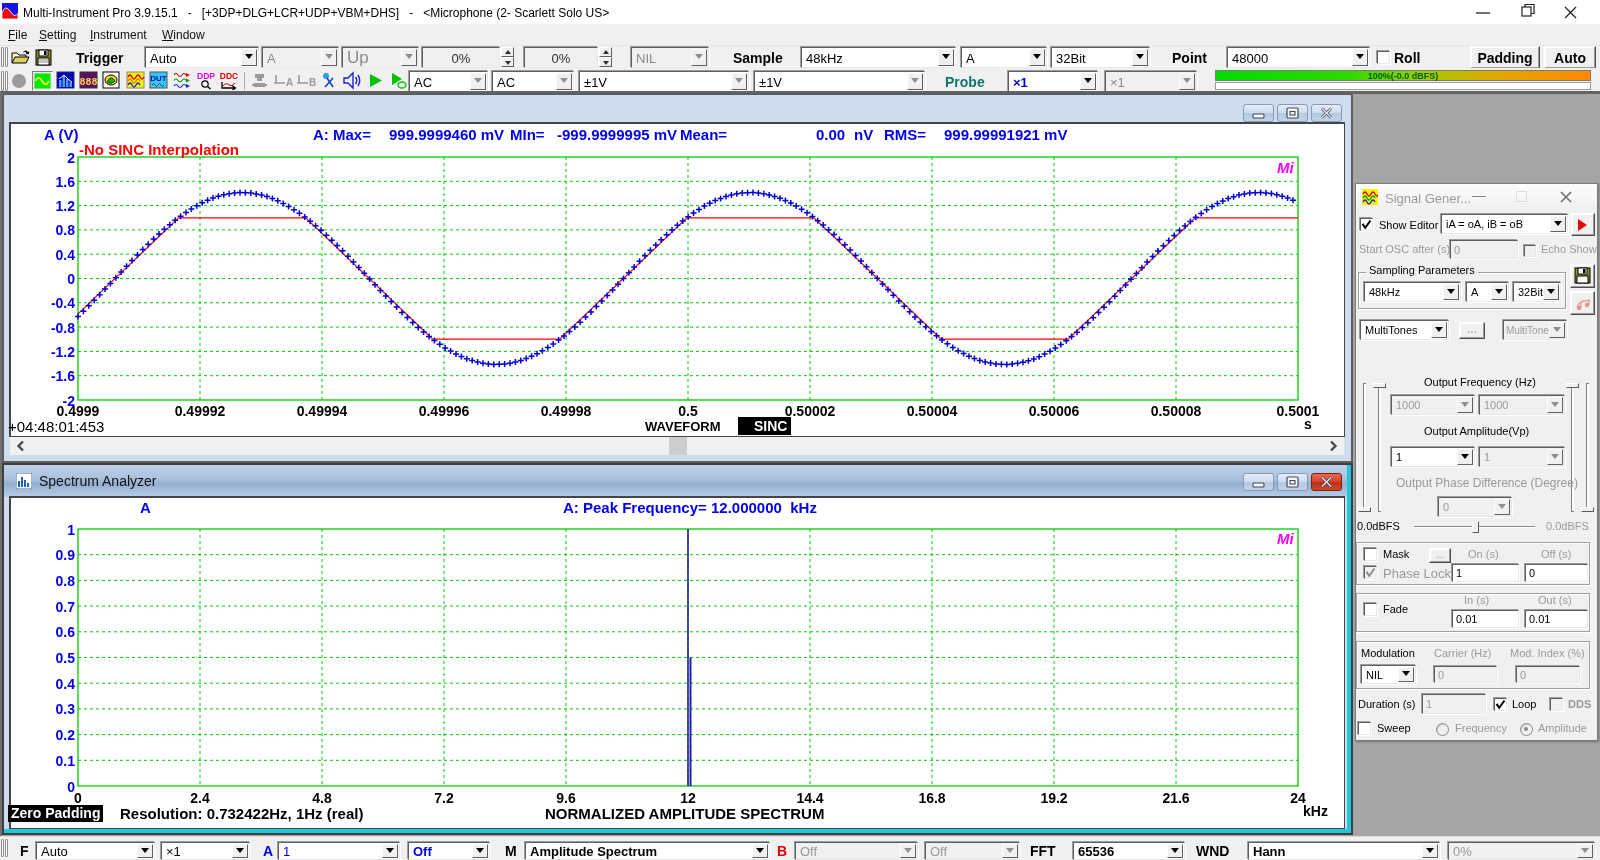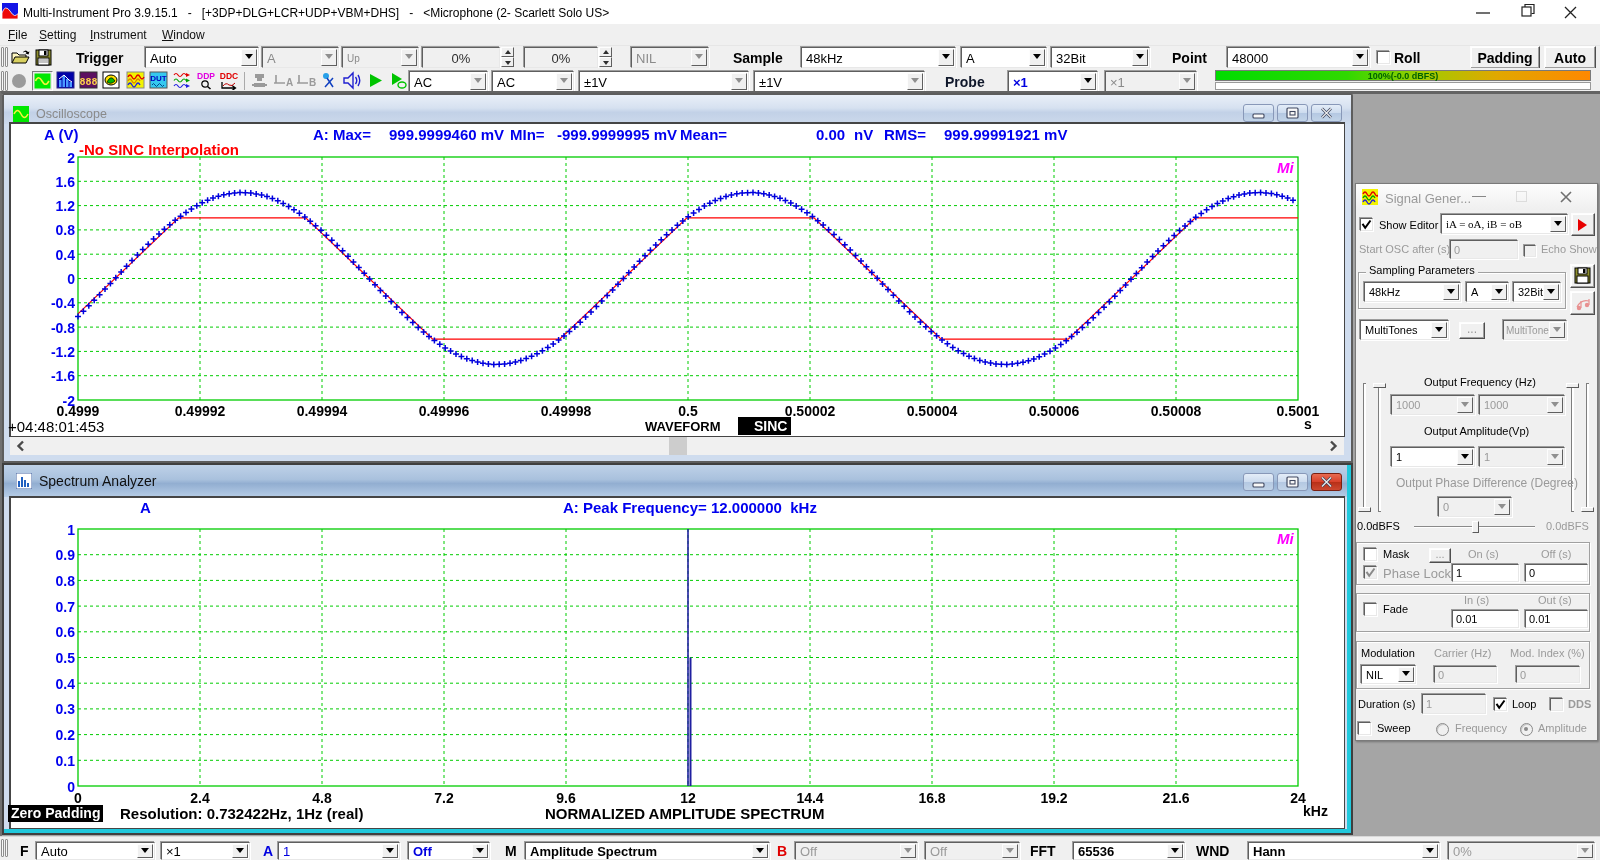--- a/index.html
+++ b/index.html
@@ -49,21 +49,21 @@
       <div style="width:0;height:0;border:4px solid transparent;border-top:5px solid #000;border-bottom:none;margin:4px auto 0 auto;"></div>
     </div>
   </div>
 <div style="position:absolute;left:262px;top:47px;width:77px;height:21px;background:#f0f0f0;border:1px solid;border-color:#5f5f5f #e8e8e8 #e8e8e8 #5f5f5f;box-shadow:-1px -1px 0 #9d9d9d, 1px 1px 0 #fff;">
     <div style="position:absolute;left:4px;top:50%;transform:translateY(-50%);font-size:13px;color:#8a8a8a;white-space:nowrap;">A</div>
     <div style="position:absolute;right:1px;top:1px;bottom:1px;width:16px;background:#f0f0f0;border:1px solid;border-color:#fdfdfd #5f5f5f #5f5f5f #fdfdfd;">
       <div style="width:0;height:0;border:4px solid transparent;border-top:5px solid #8f8f8f;border-bottom:none;margin:4px auto 0 auto;"></div>
     </div>
   </div>
 <div style="position:absolute;left:342px;top:47px;width:77px;height:21px;background:#f0f0f0;border:1px solid;border-color:#5f5f5f #e8e8e8 #e8e8e8 #5f5f5f;box-shadow:-1px -1px 0 #9d9d9d, 1px 1px 0 #fff;">
-    <div style="position:absolute;left:4px;top:50%;transform:translateY(-50%);font-size:10px;color:#8a8a8a;white-space:nowrap;">Up</div>
+    <div style="position:absolute;left:4px;top:50%;transform:translateY(-50%);font-size:17px;color:#8a8a8a;white-space:nowrap;">Up</div>
     <div style="position:absolute;right:1px;top:1px;bottom:1px;width:16px;background:#f0f0f0;border:1px solid;border-color:#fdfdfd #5f5f5f #5f5f5f #fdfdfd;">
       <div style="width:0;height:0;border:4px solid transparent;border-top:5px solid #8f8f8f;border-bottom:none;margin:4px auto 0 auto;"></div>
     </div>
   </div>
 <div style="position:absolute;left:422px;top:47px;width:78px;height:21px;background:#f0f0f0;border:1px solid;border-color:#5f5f5f #e8e8e8 #e8e8e8 #5f5f5f;box-shadow:-1px -1px 0 #9d9d9d,1px 1px 0 #fff;">
     <div style="position:absolute;left:50%;top:50%;transform:translate(-50%,-50%);font-size:13px;color:#2e2e2e;">0%</div>
   </div>
 <div style="position:absolute;left:501px;top:47px;width:13px;height:10px;background:#f0f0f0;border:1px solid;border-color:#fdfdfd #5f5f5f #5f5f5f #fdfdfd;">
     <div style="width:0;height:0;border:3px solid transparent;border-bottom:4px solid #2e2e2e;border-top:none;margin:2px auto 0;"></div>
   </div>
@@ -221,46 +221,39 @@
     <div style="position:absolute;right:1px;top:1px;bottom:1px;width:16px;background:#f0f0f0;border:1px solid;border-color:#fdfdfd #5f5f5f #5f5f5f #fdfdfd;">
       <div style="width:0;height:0;border:4px solid transparent;border-top:5px solid #8f8f8f;border-bottom:none;margin:4px auto 0 auto;"></div>
     </div>
   </div>
 <div style="position:absolute;left:754px;top:71px;width:171px;height:21px;background:#fff;border:1px solid;border-color:#5f5f5f #e8e8e8 #e8e8e8 #5f5f5f;box-shadow:-1px -1px 0 #9d9d9d, 1px 1px 0 #fff;">
     <div style="position:absolute;left:4px;top:50%;transform:translateY(-50%);font-size:13px;color:#000;white-space:nowrap;">±1V</div>
     <div style="position:absolute;right:1px;top:1px;bottom:1px;width:16px;background:#f0f0f0;border:1px solid;border-color:#fdfdfd #5f5f5f #5f5f5f #fdfdfd;">
       <div style="width:0;height:0;border:4px solid transparent;border-top:5px solid #8f8f8f;border-bottom:none;margin:4px auto 0 auto;"></div>
     </div>
   </div>
-<div style="position:absolute;left:945px;top:75px;font-size:14px;font-weight:bold;color:#0f172a;white-space:nowrap;line-height:1;">Probe</div>
+<div style="position:absolute;left:945px;top:75px;font-size:14px;font-weight:bold;color:#0f766e;white-space:nowrap;line-height:1;">Probe</div>
 <div style="position:absolute;left:1008px;top:71px;width:90px;height:21px;background:#fff;border:1px solid;border-color:#5f5f5f #e8e8e8 #e8e8e8 #5f5f5f;box-shadow:-1px -1px 0 #9d9d9d, 1px 1px 0 #fff;">
     <div style="position:absolute;left:4px;top:50%;transform:translateY(-50%);font-size:13px;font-weight:bold;color:#0000e0;white-space:nowrap;">×1</div>
     <div style="position:absolute;right:1px;top:1px;bottom:1px;width:16px;background:#f0f0f0;border:1px solid;border-color:#fdfdfd #5f5f5f #5f5f5f #fdfdfd;">
       <div style="width:0;height:0;border:4px solid transparent;border-top:5px solid #000;border-bottom:none;margin:4px auto 0 auto;"></div>
     </div>
   </div>
 <div style="position:absolute;left:1105px;top:71px;width:92px;height:21px;background:#f0f0f0;border:1px solid;border-color:#5f5f5f #e8e8e8 #e8e8e8 #5f5f5f;box-shadow:-1px -1px 0 #9d9d9d, 1px 1px 0 #fff;">
     <div style="position:absolute;left:4px;top:50%;transform:translateY(-50%);font-size:13px;color:#8a8a8a;white-space:nowrap;">×1</div>
     <div style="position:absolute;right:1px;top:1px;bottom:1px;width:16px;background:#f0f0f0;border:1px solid;border-color:#fdfdfd #5f5f5f #5f5f5f #fdfdfd;">
       <div style="width:0;height:0;border:4px solid transparent;border-top:5px solid #8f8f8f;border-bottom:none;margin:4px auto 0 auto;"></div>
     </div>
   </div>
 <div style="position:absolute;left:1215px;top:70px;width:376px;height:11px;border:1px solid #7a7a7a;background:linear-gradient(90deg,#00dc00 0%,#30d800 35%,#a0cc00 55%,#e0a800 75%,#ff8800 100%);">
     <div style="position:absolute;left:50%;top:0px;transform:translateX(-50%);font-size:9px;font-weight:bold;color:#006000;white-space:nowrap;">100%(-0.0 dBFS)</div>
   </div>
 <div style="position:absolute;left:1215px;top:82px;width:376px;height:8px;border:1px solid #9a9a9a;background:#fff;"></div>
 <div style="position:absolute;left:0px;top:91px;width:1600px;height:745px;background:#a5a5a5;border-top:3px solid #636363;border-left:2px solid #707070;"></div>
 <div style="position:absolute;left:2px;top:93px;width:1351px;height:370px;background:#cfdcee;border:2px solid #5d5d5d;border-radius:3px 3px 0 0;">
-<div style="position:absolute;left:0px;top:0px;right:0px;height:29px;background:linear-gradient(180deg,#e9eff8 0%,#d6e1f0 45%,#c2d1e7 60%,#ccd9eb 100%);">
-      <svg width="16" height="16" style="position:absolute;left:9px;top:11px;">
-        <rect width="16" height="16" fill="#00e800"></rect>
-        <path d="M1 8 Q4.5 1 8 8 T15 8" stroke="#f3f33a" stroke-width="1.5" fill="none"></path>
-      </svg>
-      <div style="position:absolute;left:32px;top:12px;font-size:12.5px;color:#8a8a8a;">Oscilloscope</div>
-    </div>
 <div style="position:absolute;left:1239px;top:9px;width:31px;height:18px;background:linear-gradient(180deg,#e4edf8 0%,#ccdbee 50%,#b4c8e2 52%,#c2d4e8 100%);border:1px solid #8898b8;border-radius:3px;"><svg width="29" height="16">
         <rect x="9" y="9" width="11" height="4" rx="1" fill="#f8f8f8" stroke="#404860" stroke-width="1.1"></rect>
       </svg></div>
 <div style="position:absolute;left:1273px;top:9px;width:31px;height:18px;background:linear-gradient(180deg,#e4edf8 0%,#ccdbee 50%,#b4c8e2 52%,#c2d4e8 100%);border:1px solid #8898b8;border-radius:3px;"><svg width="29" height="16">
         <rect x="9" y="3" width="11" height="10" rx="1" fill="#f8f8f8" stroke="#404860" stroke-width="1.2"></rect>
         <rect x="12" y="6.5" width="5" height="3.5" fill="#f8f8f8" stroke="#404860" stroke-width="1.1"></rect>
       </svg></div>
 <div style="position:absolute;left:1307px;top:9px;width:31px;height:18px;background:linear-gradient(180deg,#e4edf8 0%,#ccdbee 50%,#b4c8e2 52%,#c2d4e8 100%);border:1px solid #8898b8;border-radius:3px;"><svg width="29" height="16">
         <path d="M10 3.5 L19 12.5 M19 3.5 L10 12.5" stroke="#404860" stroke-width="2.6"></path>
         <path d="M10 3.5 L19 12.5 M19 3.5 L10 12.5" stroke="#f0f0f0" stroke-width="1.1"></path>
@@ -431,21 +424,21 @@
     <svg width="15" height="15" style="position:absolute;left:203px;top:6px;">
       <path d="M2 2 L12 12 M12 2 L2 12" stroke="#707070" stroke-width="1.6"></path>
     </svg>
   </div>
 <div style="position:absolute;left:1360px;top:218px;width:13px;height:13px;background:#fff;border:1px solid;border-color:#5f5f5f #e8e8e8 #e8e8e8 #5f5f5f;box-shadow:-1px -1px 0 #9d9d9d, 1px 1px 0 #fff;">
     <svg width="13" height="13" style="position:absolute;left:-1px;top:-1px;">
       <path d="M2.5 5.8500000000000005 L5.2 9.75 L10.5 2.5" stroke="#000" stroke-width="2" fill="none"></path>
     </svg>
   </div>
 <div style="position:absolute;left:1379px;top:220px;font-size:11px;color:#000;white-space:nowrap;line-height:1;">Show Editor</div>
-<div style="position:absolute;left:1441px;top:214px;width:127px;height:20px;background:#fff;border:1px solid;border-color:#5f5f5f #e8e8e8 #e8e8e8 #5f5f5f;box-shadow:-1px -1px 0 #9d9d9d, 1px 1px 0 #fff;font-family:Liberation Serif, serif;">
+<div style="position:absolute;left:1441px;top:214px;width:127px;height:20px;background:#fff;border:1px solid;border-color:#5f5f5f #e8e8e8 #e8e8e8 #5f5f5f;box-shadow:-1px -1px 0 #9d9d9d, 1px 1px 0 #fff;">
     <div style="position:absolute;left:4px;top:50%;transform:translateY(-50%);font-size:11px;color:#000;white-space:nowrap;">iA = oA, iB = oB</div>
     <div style="position:absolute;right:1px;top:1px;bottom:1px;width:16px;background:#f0f0f0;border:1px solid;border-color:#fdfdfd #5f5f5f #5f5f5f #fdfdfd;">
       <div style="width:0;height:0;border:4px solid transparent;border-top:5px solid #000;border-bottom:none;margin:4px auto 0 auto;"></div>
     </div>
   </div>
 <div style="position:absolute;left:1571px;top:213px;width:24px;height:23px;background:#f0f0f0;border:1px solid;border-color:#fdfdfd #4e4e4e #4e4e4e #fdfdfd;box-shadow:inset -1px -1px 0 #9d9d9d, inset 1px 1px 0 #fff;">
     <div style="width:0;height:0;border:6px solid transparent;border-left:9px solid #e80000;border-right:none;margin:5px 0 0 6px;"></div>
   </div>
 <div style="position:absolute;left:1359px;top:244px;font-size:11px;color:#9a9a9a;white-space:nowrap;line-height:1;">Start OSC after (s)</div>
 <div style="position:absolute;left:1450px;top:240px;width:68px;height:19px;background:#f0f0f0;border:1px solid;border-color:#5f5f5f #e8e8e8 #e8e8e8 #5f5f5f;box-shadow:-1px -1px 0 #9d9d9d, 1px 1px 0 #fff;">

